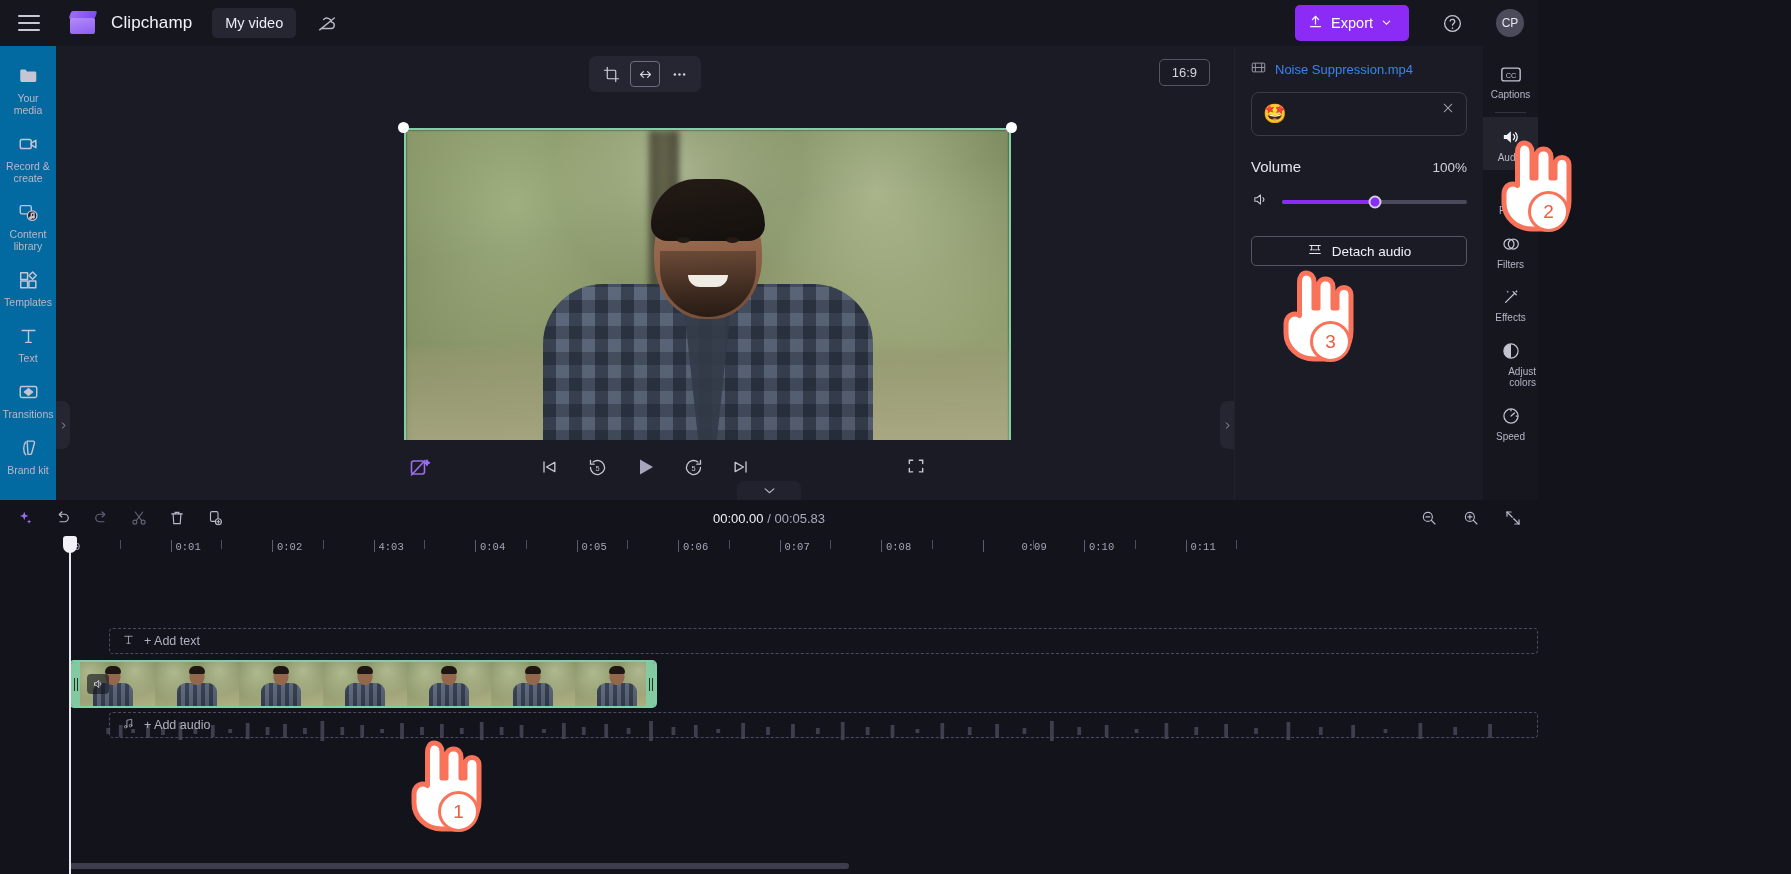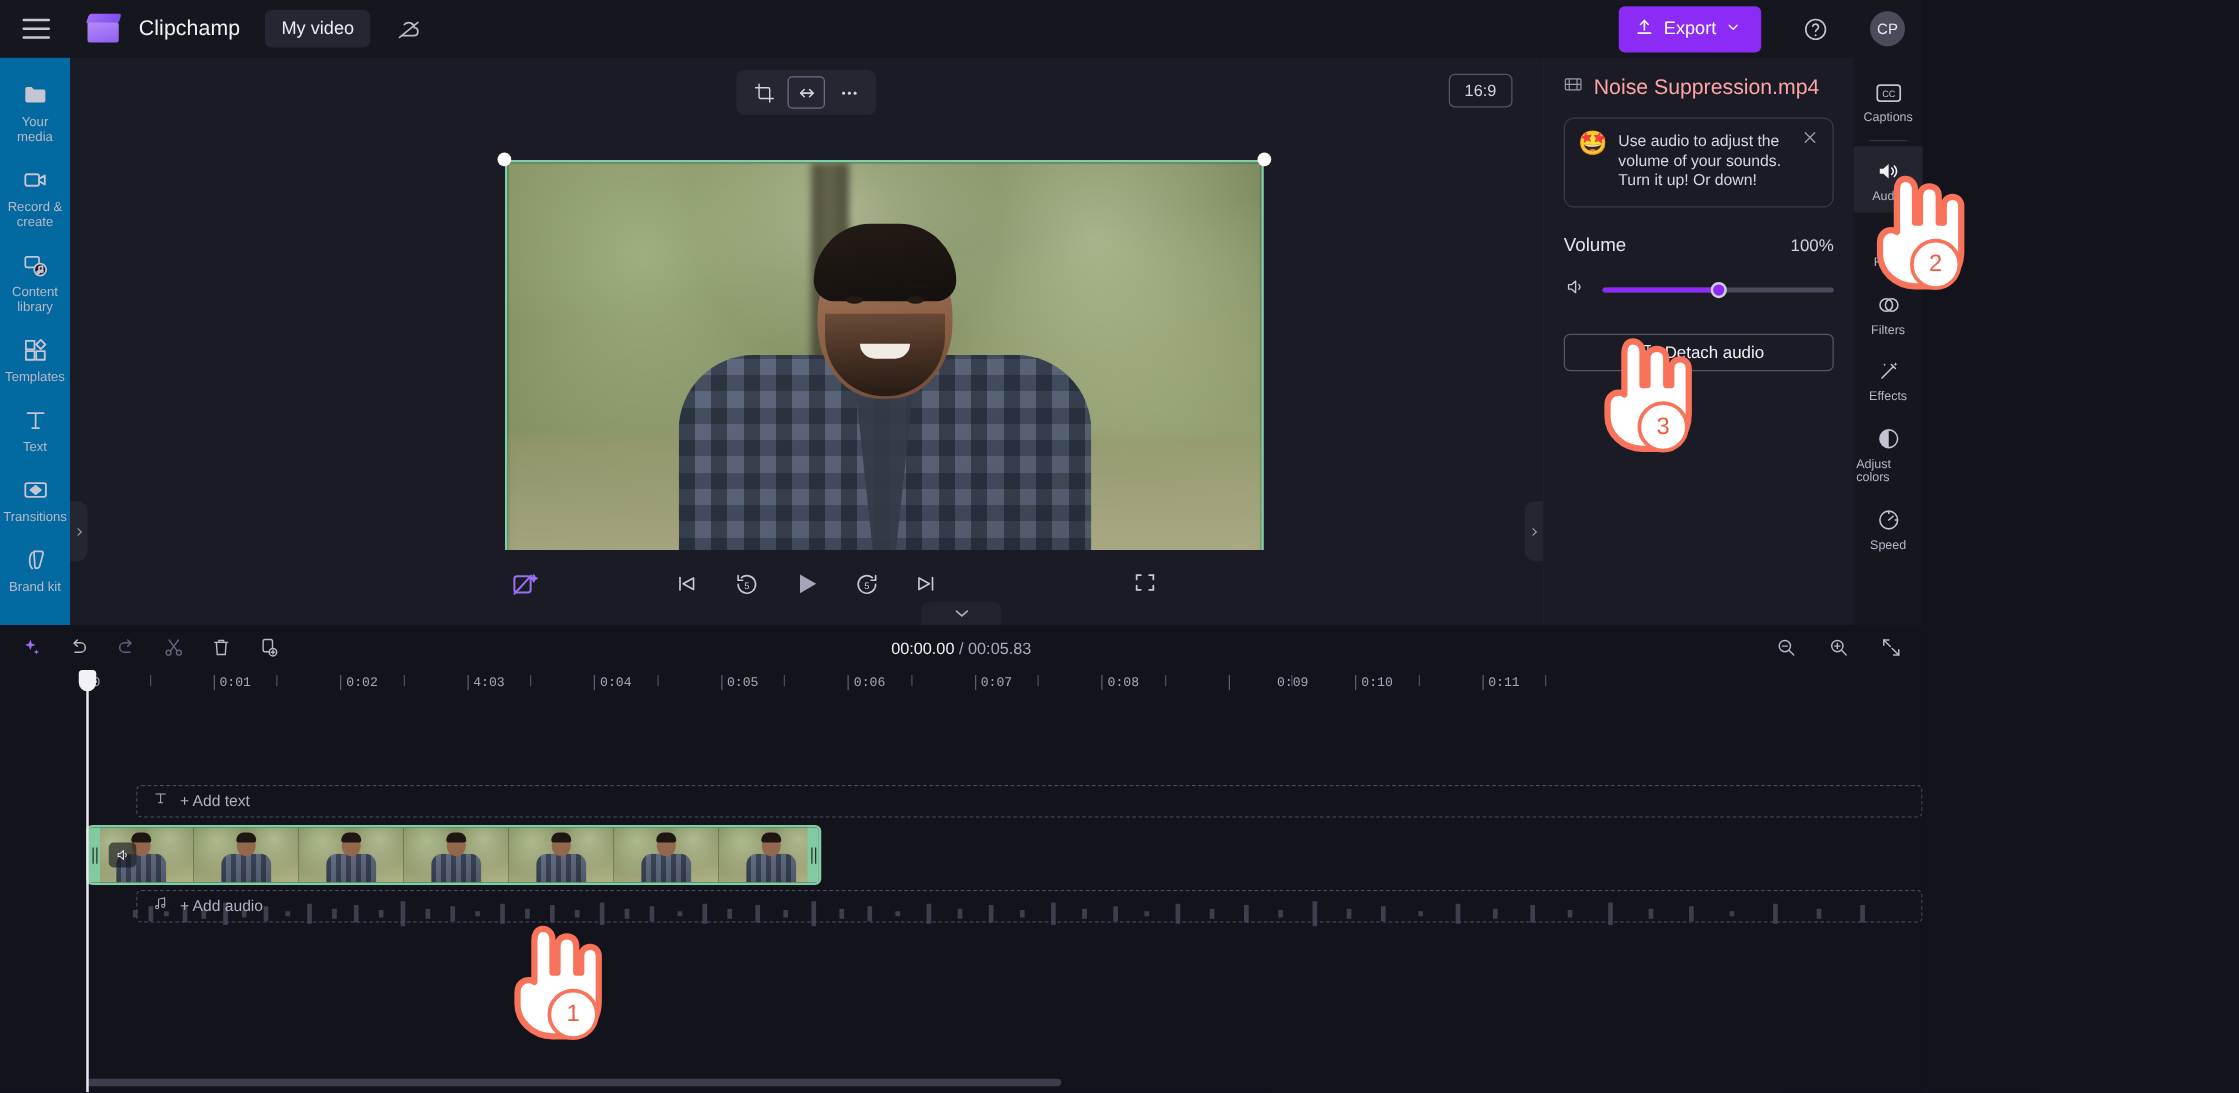--- a/index.html
+++ b/index.html
@@ -175,21 +175,21 @@
     background: #262633; border-radius: 8px 0 0 8px; display: flex;
     align-items: center; justify-content: center; cursor: pointer; z-index: 20;
   }
 
   
   .props {
     width: 249px; flex: 0 0 249px; background: #1b1b26; padding: 14px 16px 0;
     border-left: 1px solid #22222e;
   }
   .props-head { display: flex; align-items: center; gap: 9px; margin-bottom: 14px; }
-  .props-title { font-size: 17px; color: #fca5a5; overflow: hidden; text-overflow: ellipsis; white-space: nowrap; }
+  .props-title { font-size: 13px; color: #3b82f6; overflow: hidden; text-overflow: ellipsis; white-space: nowrap; }
   .tip-card {
     position: relative; border: 1px solid #3a3a4b; border-radius: 8px;
     padding: 11px 30px 12px 11px; display: flex; gap: 8px; margin-bottom: 22px;
   }
   .tip-emoji { font-size: 19px; line-height: 19px; }
   .tip-text { font-size: 12.6px; line-height: 15.5px; color: #d6d6e2; }
   .tip-close { position: absolute; top: 8px; right: 9px; width: 16px; height: 16px; cursor: pointer; }
 
   .vol-row { display: flex; justify-content: space-between; align-items: baseline; margin-bottom: 16px; }
   .vol-label { font-size: 15px; color: #e4e4ee; }
@@ -205,21 +205,21 @@
     width: 100%; border: 1px solid #54546a; background: transparent; color: #f0f0f7;
     border-radius: 5px; height: 30px; font-size: 13.5px; font-family: inherit;
     display: flex; align-items: center; justify-content: center; gap: 9px; cursor: pointer;
   }
 
   
   .rtool { width: 55px; flex: 0 0 55px; background: #16161f; padding-top: 8px; }
   .rtool-item { padding: 9px 2px 7px; display: flex; flex-direction: column; align-items: center; gap: 4px; cursor: pointer; }
   .rtool-item.active { background: #24242f; }
   .rtool-item .rti { width: 24px; height: 22px; display: flex; align-items: center; justify-content: center; }
-  .rtool-item .rtl { font-size: 10px; color: #b6b6c6; text-align: left; line-height: 11.5px; }
+  .rtool-item .rtl { font-size: 10px; color: #b6b6c6; text-align: right; line-height: 11.5px; }
   .rtool-sep { height: 1px; background: #33333f; margin: 4px 12px; }
 
   
   .tl-collapse {
     position: absolute; left: 50%; transform: translateX(-50%); top: -19px;
     width: 64px; height: 19px; background: #22222e; border-radius: 7px 7px 0 0;
     display: flex; align-items: center; justify-content: center; cursor: pointer; z-index: 5;
   }
   .timeline { height: 374px; flex: 0 0 374px; background: #13131c; position: relative; }
   .tl-toolbar { height: 36px; display: flex; align-items: center; padding: 0 14px; position: relative; }
@@ -564,21 +564,20 @@
             <line x1="7" y1="3" x2="7" y2="17"></line>
               <line x1="17" y1="3" x2="17" y2="17"></line>
             <line x1="2" y1="10" x2="22" y2="10"></line>
           </svg>
         </span>
         <span class="props-title">Noise Suppression.mp4</span>
       </div>
 
       <div class="tip-card">
         <span class="tip-emoji">🤩</span>
-        <span class="tip-text">Use audio to adjust the volume of your sounds. Turn it up! Or down!</span>
         <span class="tip-close">
           <svg width="14" height="14" viewBox="0 0 24 24" fill="none" stroke="#9d9dae" stroke-width="1.8" stroke-linecap="round">
             <line x1="5.5" y1="5.5" x2="18.5" y2="18.5"></line>
               <line x1="18.5" y1="5.5" x2="5.5" y2="18.5"></line>
           </svg>
         </span>
       </div>
 
       <div class="vol-row">
         <span class="vol-label">Volume</span>

